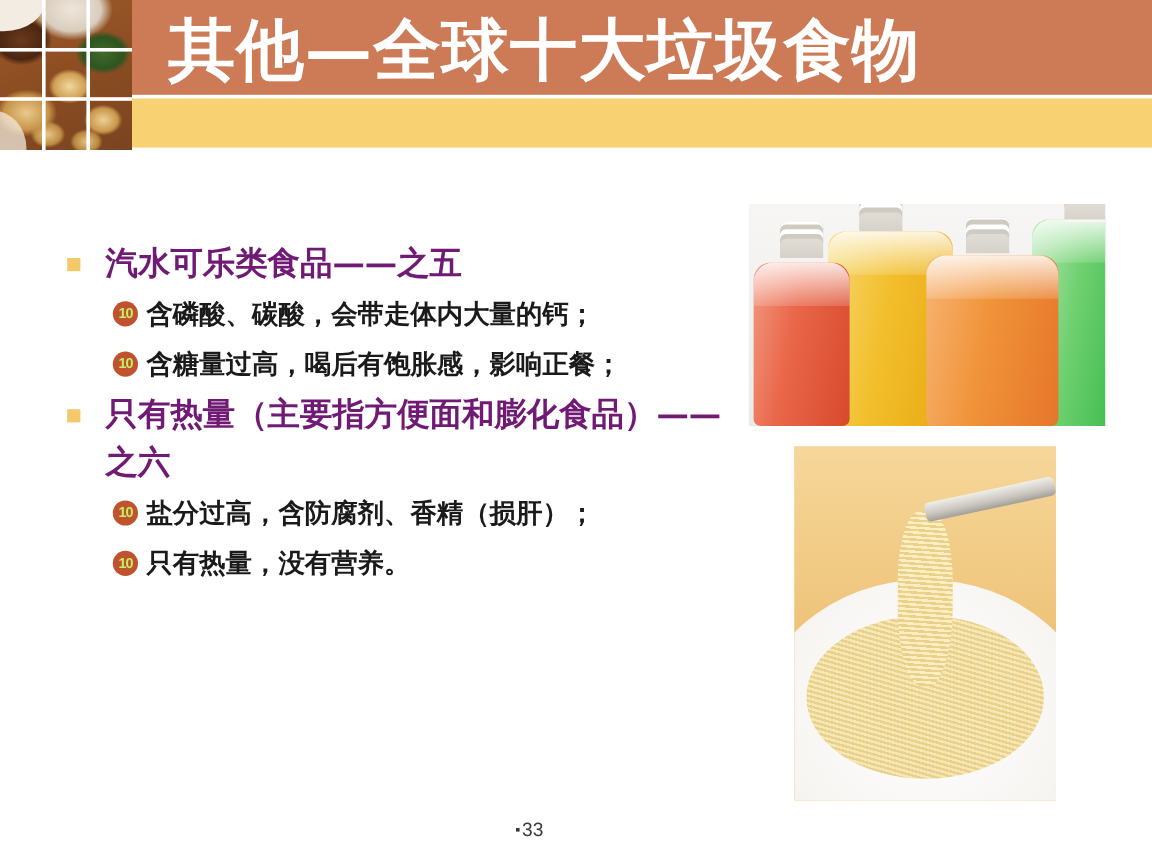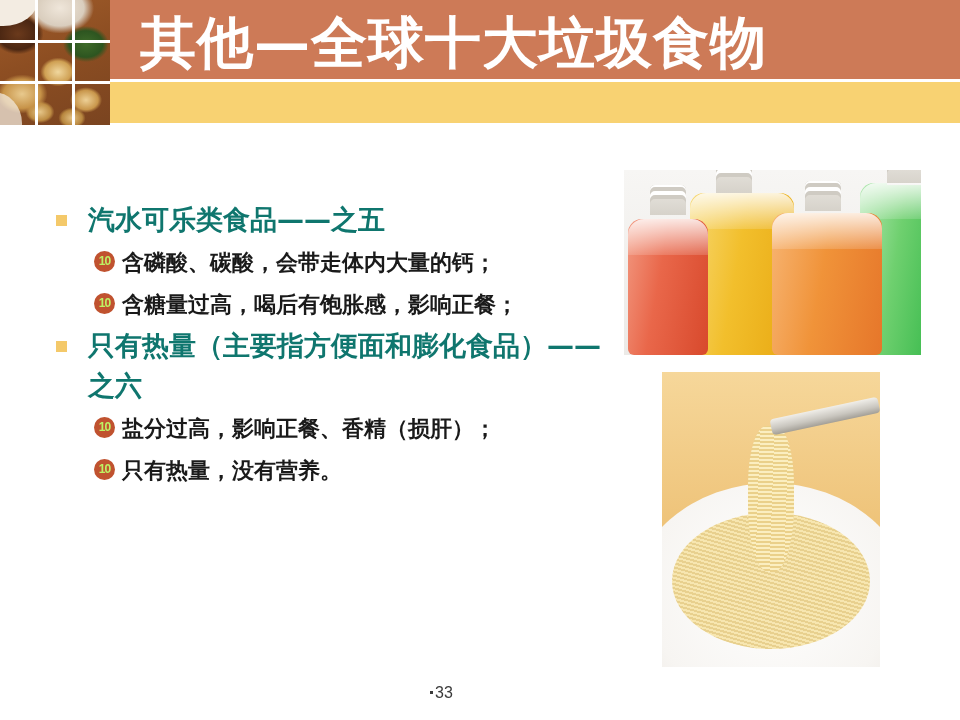--- a/index.html
+++ b/index.html
@@ -106,21 +106,21 @@
     left: 46px;
     top: 200px;
     width: 560px;
   }
 
   .lvl1 {
     position: relative;
     padding-left: 42px;
     font-size: 27px;
     font-weight: bold;
-    color: #0f766e;
+    color: #701a75;
     line-height: 40px;
     margin-bottom: 2px;
     font-family: "DejaVu Serif", "Liberation Serif", serif;
   }
   .lvl1 .sq-bullet {
     position: absolute;
     left: 10px;
     top: 15px;
     width: 11px;
     height: 11px;
@@ -314,21 +314,21 @@
       <span>含糖量过高，喝后有饱胀感，影响正餐；</span>
     </div>
 
     <div class="lvl1">
       <span class="sq-bullet"></span>
       <span>只有热量（主要指方便面和膨化食品）——之六</span>
     </div>
 
     <div class="lvl2">
       <span class="circ-bullet">10</span>
-      <span>盐分过高，影响正餐、香精（损肝）；</span>
+      <span>盐分过高，含防腐剂、香精（损肝）；</span>
     </div>
 
     <div class="lvl2">
       <span class="circ-bullet">10</span>
       <span>只有热量，没有营养。</span>
     </div>
 
   </div>
 
   <div class="photo-soda">

